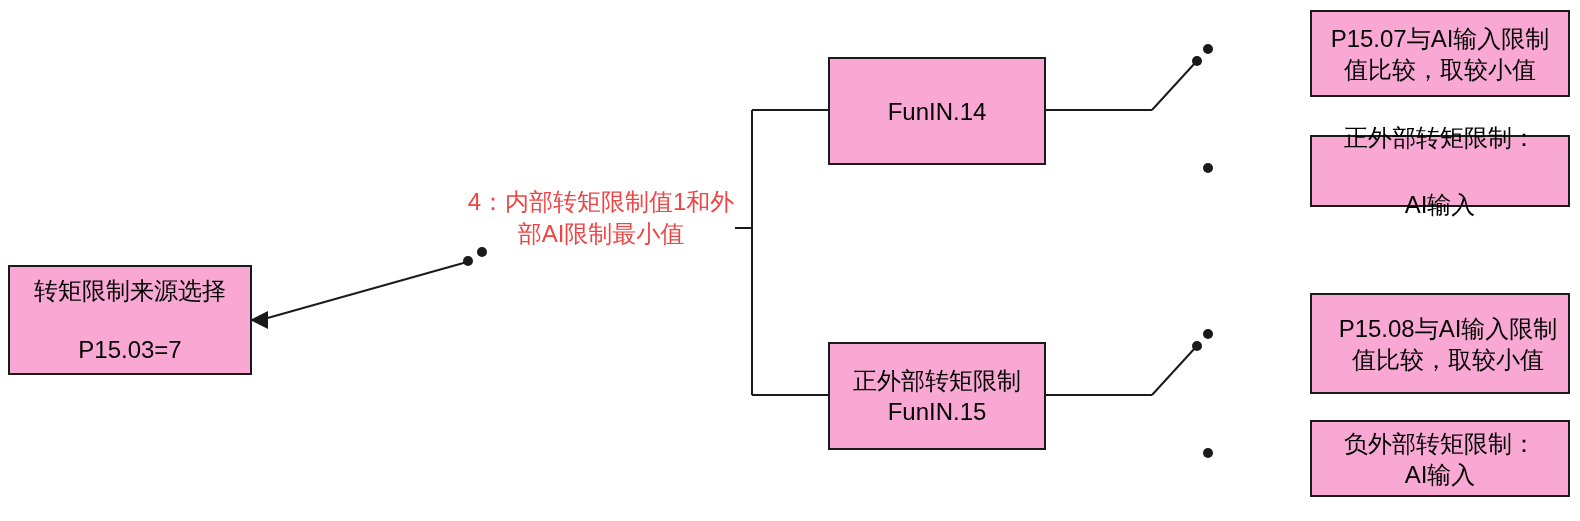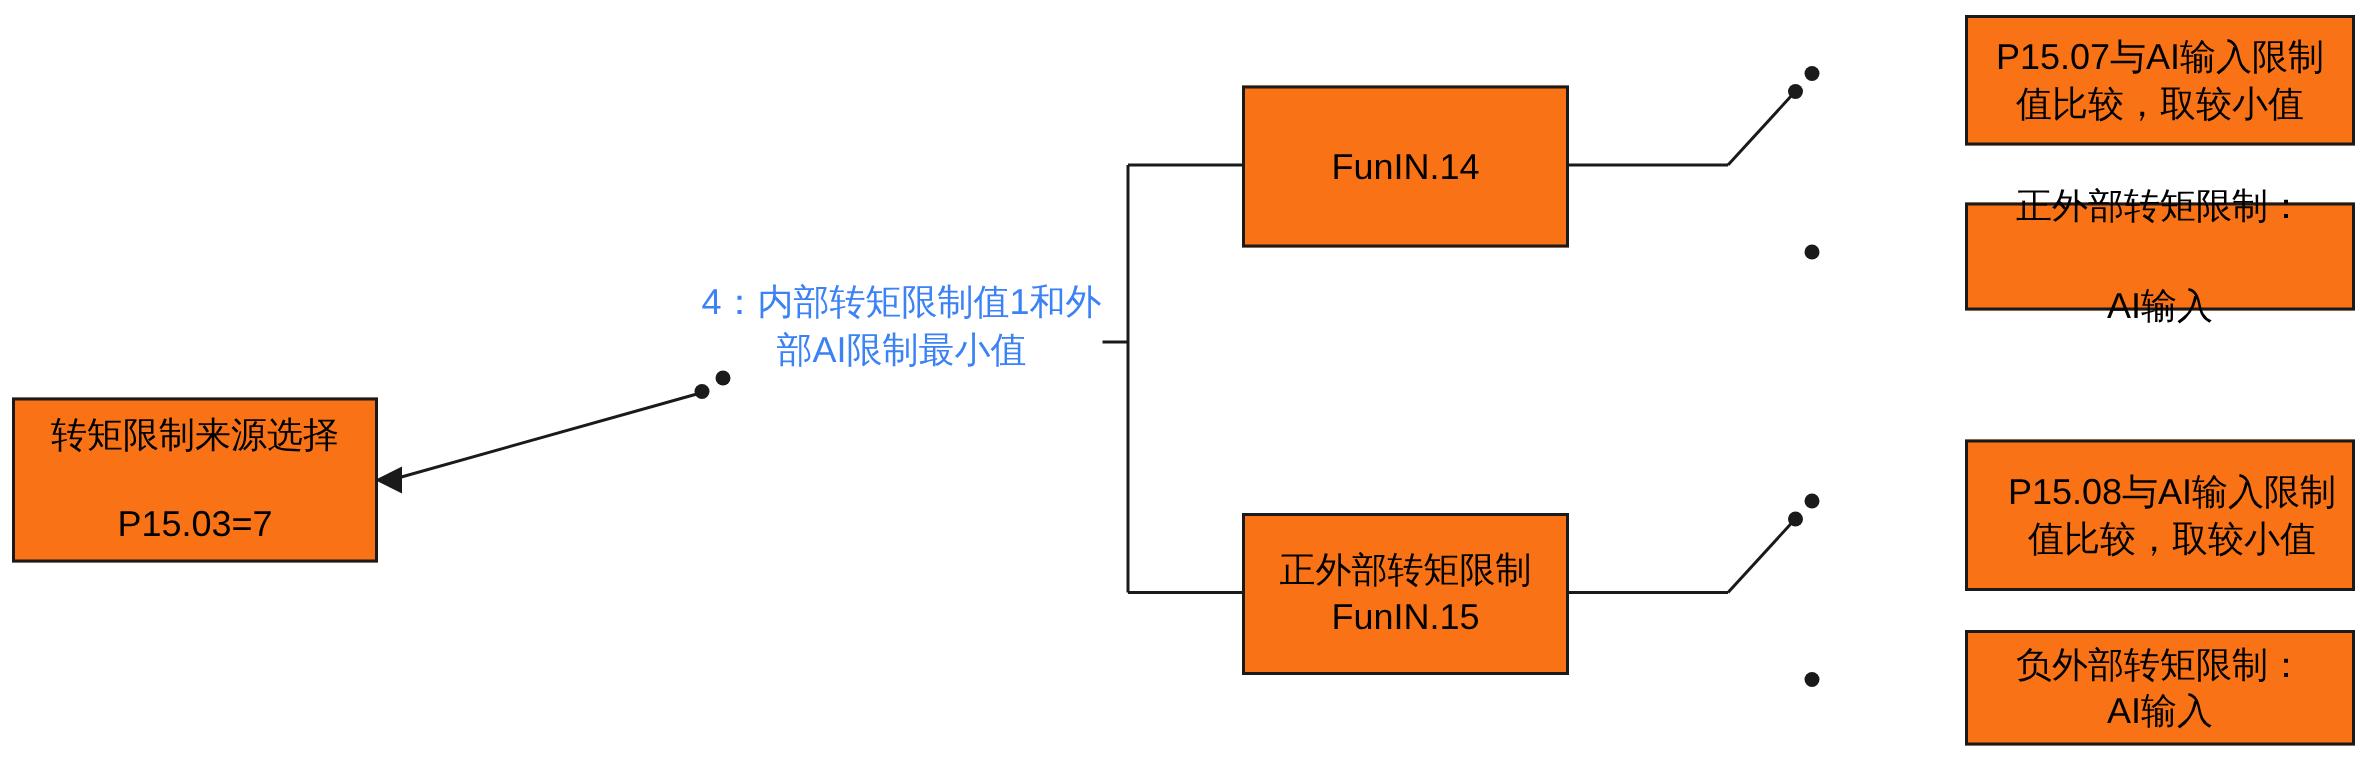--- a/index.html
+++ b/index.html
@@ -17,38 +17,38 @@
   }
   .svg-layer {
     position: absolute;
     left: 0; top: 0;
     width: 1580px;
     height: 521px;
   }
   .box {
     position: absolute;
     border: 2px solid #1a1a1a;
-    background: #f97316;
+    background: #f9a8d4;
     display: flex;
     flex-direction: column;
     align-items: center;
     justify-content: center;
     text-align: center;
     font-size: 24px;
     line-height: 31px;
     color: #000000;
     z-index: 2;
   }
   .box .line { white-space: nowrap; }
   .floating-label {
     position: absolute;
     text-align: center;
     font-size: 24px;
     line-height: 32px;
-    color: #3b82f6;
+    color: #ef4444;
     z-index: 2;
   }
   .floating-label .line { white-space: nowrap; }
 </style>
 </head>
 <body>
 
 <div class="canvas">
 
   <svg class="svg-layer" width="1580" height="521" viewBox="0 0 1580 521">

